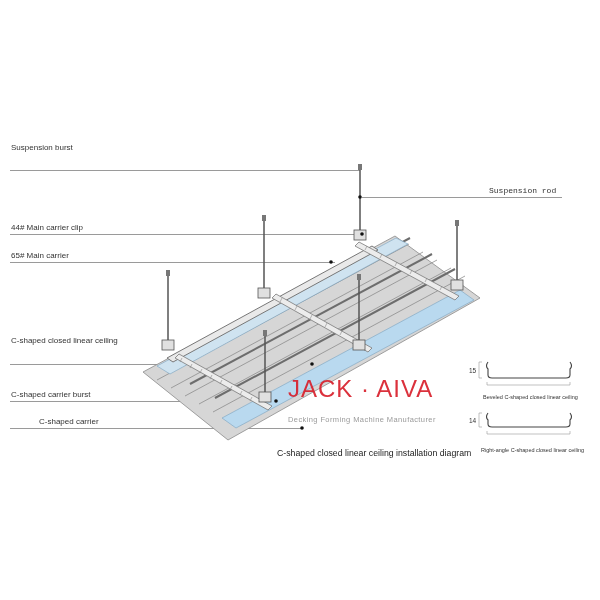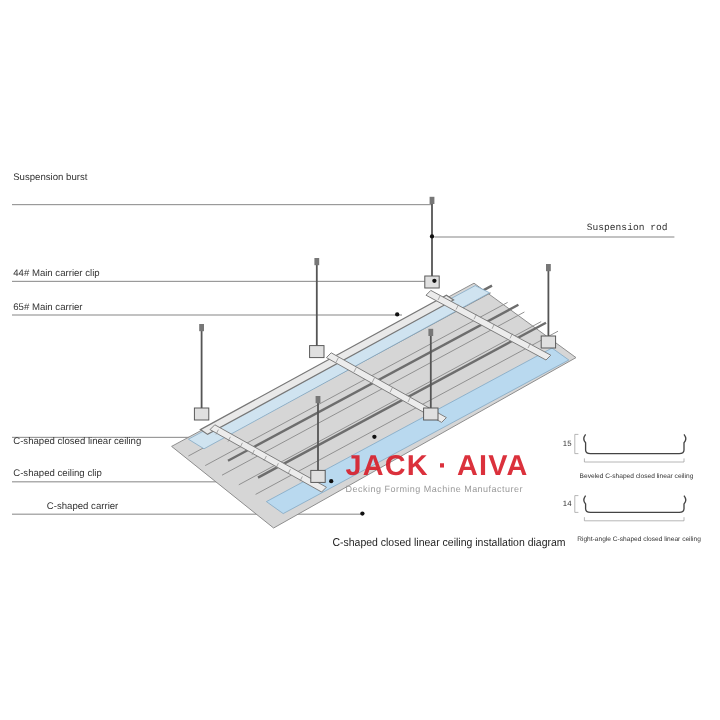--- a/index.html
+++ b/index.html
@@ -2,42 +2,42 @@
 <html><head>
 <meta charset="utf-8">
 <style>
   html, body { margin:0; padding:0; background:#ffffff; }
   body { width:600px; height:600px; position:relative; overflow:hidden;
          font-family:"Liberation Sans", sans-serif; color:#222; }
   .label { position:absolute; font-size:8px; color:#333; white-space:nowrap; }
   .leader { position:absolute; height:1px; background:#9a9a9a; }
   svg { position:absolute; left:0; top:0; }
   .caption { position:absolute; font-size:9.5px; color:#222; white-space:nowrap; transform:scaleX(0.92); transform-origin:left; }
-  .watermark { position:absolute; color:#d8202c; font-size:24px; font-weight:bold; letter-spacing:1px; white-space:nowrap; opacity:0.92; }
+  .watermark { position:absolute; color:#d8202c; font-size:24px; font-weight:normal; letter-spacing:1px; white-space:nowrap; opacity:0.92; }
   .watermark-sub { position:absolute; color:#9a9a9a; font-size:7.5px; letter-spacing:0.4px; white-space:nowrap; }
   .small { position:absolute; font-size:5.5px; color:#333; white-space:nowrap; }
   .dim { position:absolute; font-size:6.5px; color:#333; }
 </style>
 </head>
 <body>
 
 <div class="leader" style="left:10px; top:170px; width:350px;"></div>
 <div class="leader" style="left:362px; top:197px; width:200px;"></div>
 <div class="leader" style="left:10px; top:234px; width:345px;"></div>
 <div class="leader" style="left:10px; top:262px; width:325px;"></div>
 <div class="leader" style="left:10px; top:364px; width:303px;"></div>
 <div class="leader" style="left:10px; top:401px; width:272px;"></div>
 <div class="leader" style="left:10px; top:428px; width:292px;"></div>
 
 <div class="label" style="left:11px; top:143px;">Suspension burst</div>
 <div class="label" style="left:489px; top:186px;font-family:Liberation Mono, monospace;">Suspension rod</div>
 <div class="label" style="left:11px; top:223px;">44# Main carrier clip</div>
 <div class="label" style="left:11px; top:251px;">65# Main carrier</div>
-<div class="label" style="left:11px; top:363px;">C-shaped closed linear ceiling</div>
-<div class="label" style="left:11px; top:390px;">C-shaped ceiling clip</div>
+<div class="label" style="left:11px; top:336px;">C-shaped closed linear ceiling</div>
+<div class="label" style="left:11px; top:390px;">C-shaped carrier burst</div>
 <div class="label" style="left:11px; top:417px;margin-left:28px;">C-shaped carrier</div>
 
 <svg width="600" height="600">
 
   <polygon points="143,372 395,236 480,298 228,440" fill="#d6d6d6" stroke="#8a8a8a" stroke-width="0.8"></polygon>
 
   <g stroke="#8d8d8d" stroke-width="0.8" fill="none">
     <line x1="157" y1="380" x2="409" y2="244"></line>
     <line x1="171" y1="388" x2="423" y2="252"></line>
     <line x1="185" y1="396" x2="437" y2="260"></line>
@@ -129,20 +129,20 @@
   </g>
   <g stroke="#999" stroke-width="0.6" fill="none">
     <path d="M487,382 v3 h83 v-3"></path>
     <path d="M487,431 v3 h83 v-3"></path>
     <path d="M482,362 h-3 v16 h3"></path>
     <path d="M482,413 h-3 v14 h3"></path>
   </g>
 </svg>
 
 <div class="watermark" style="left:288px; top:375px;">JACK · AIVA</div>
-<div class="watermark-sub" style="left:288px; top:403px;">Decking Forming Machine Manufacturer</div>
+<div class="watermark-sub" style="left:288px; top:415px;">Decking Forming Machine Manufacturer</div>
 
 <div class="caption" style="left:277px; top:447px;">C-shaped closed linear ceiling installation diagram</div>
 
 <div class="dim" style="left:469px; top:367px;">15</div>
 <div class="small" style="left:483px; top:394px;">Beveled C-shaped closed linear ceiling</div>
 <div class="dim" style="left:469px; top:417px;">14</div>
 <div class="small" style="left:481px; top:447px;">Right-angle C-shaped closed linear ceiling</div>
 
 </body></html>

